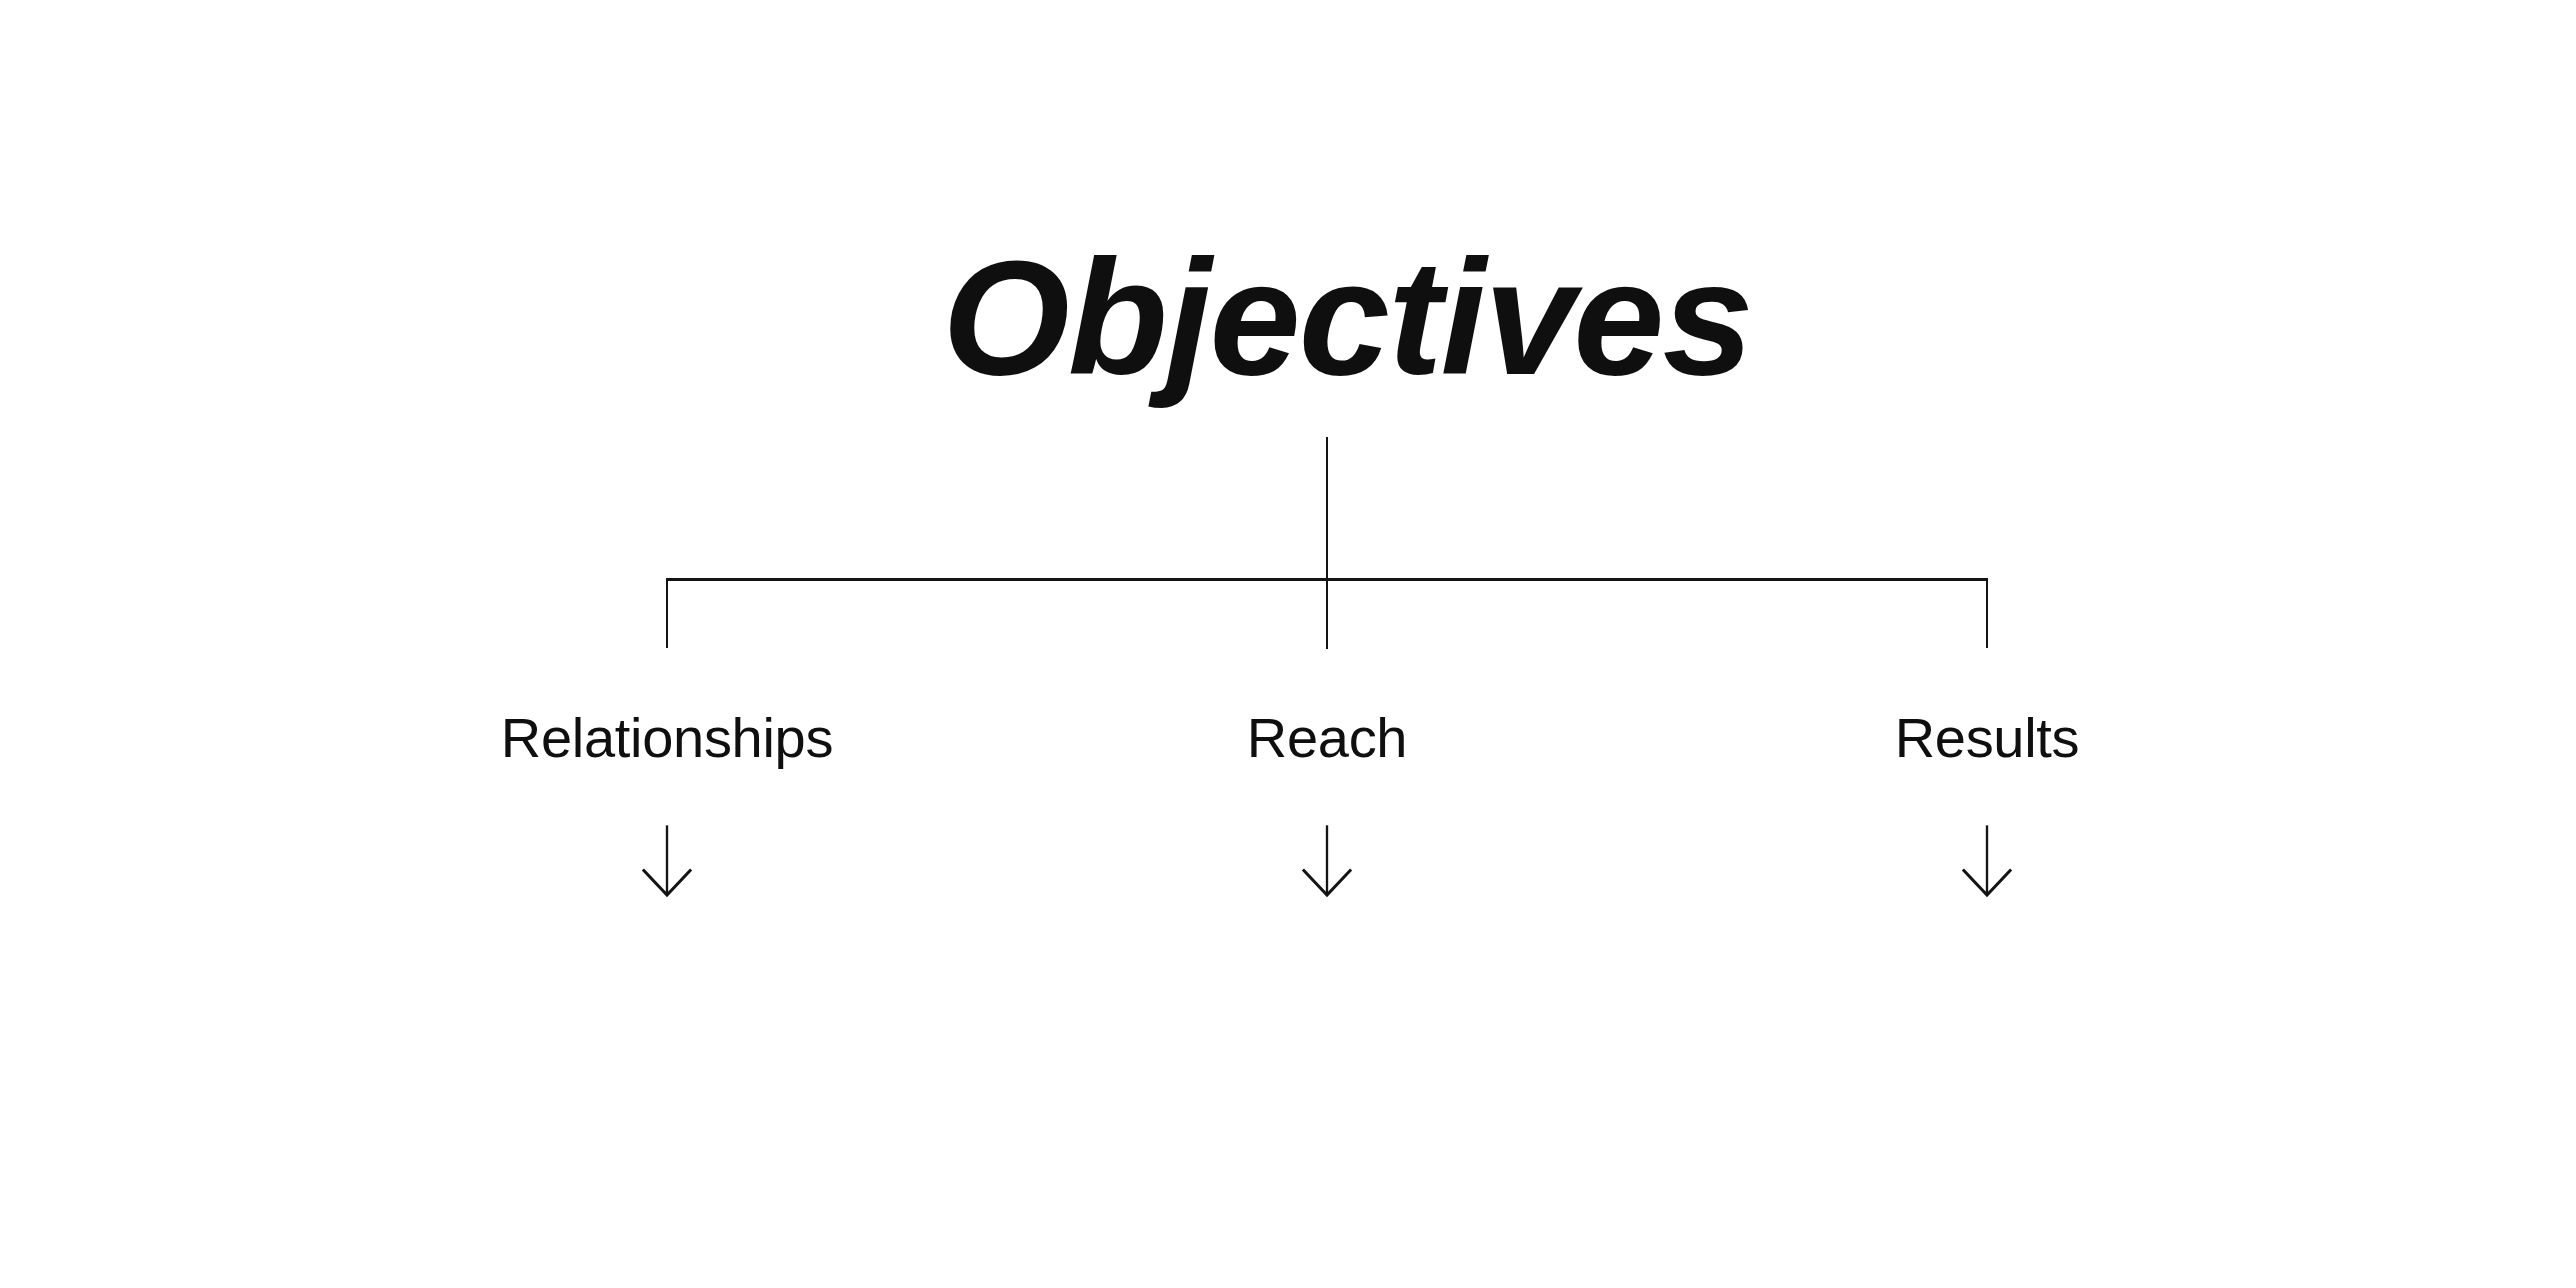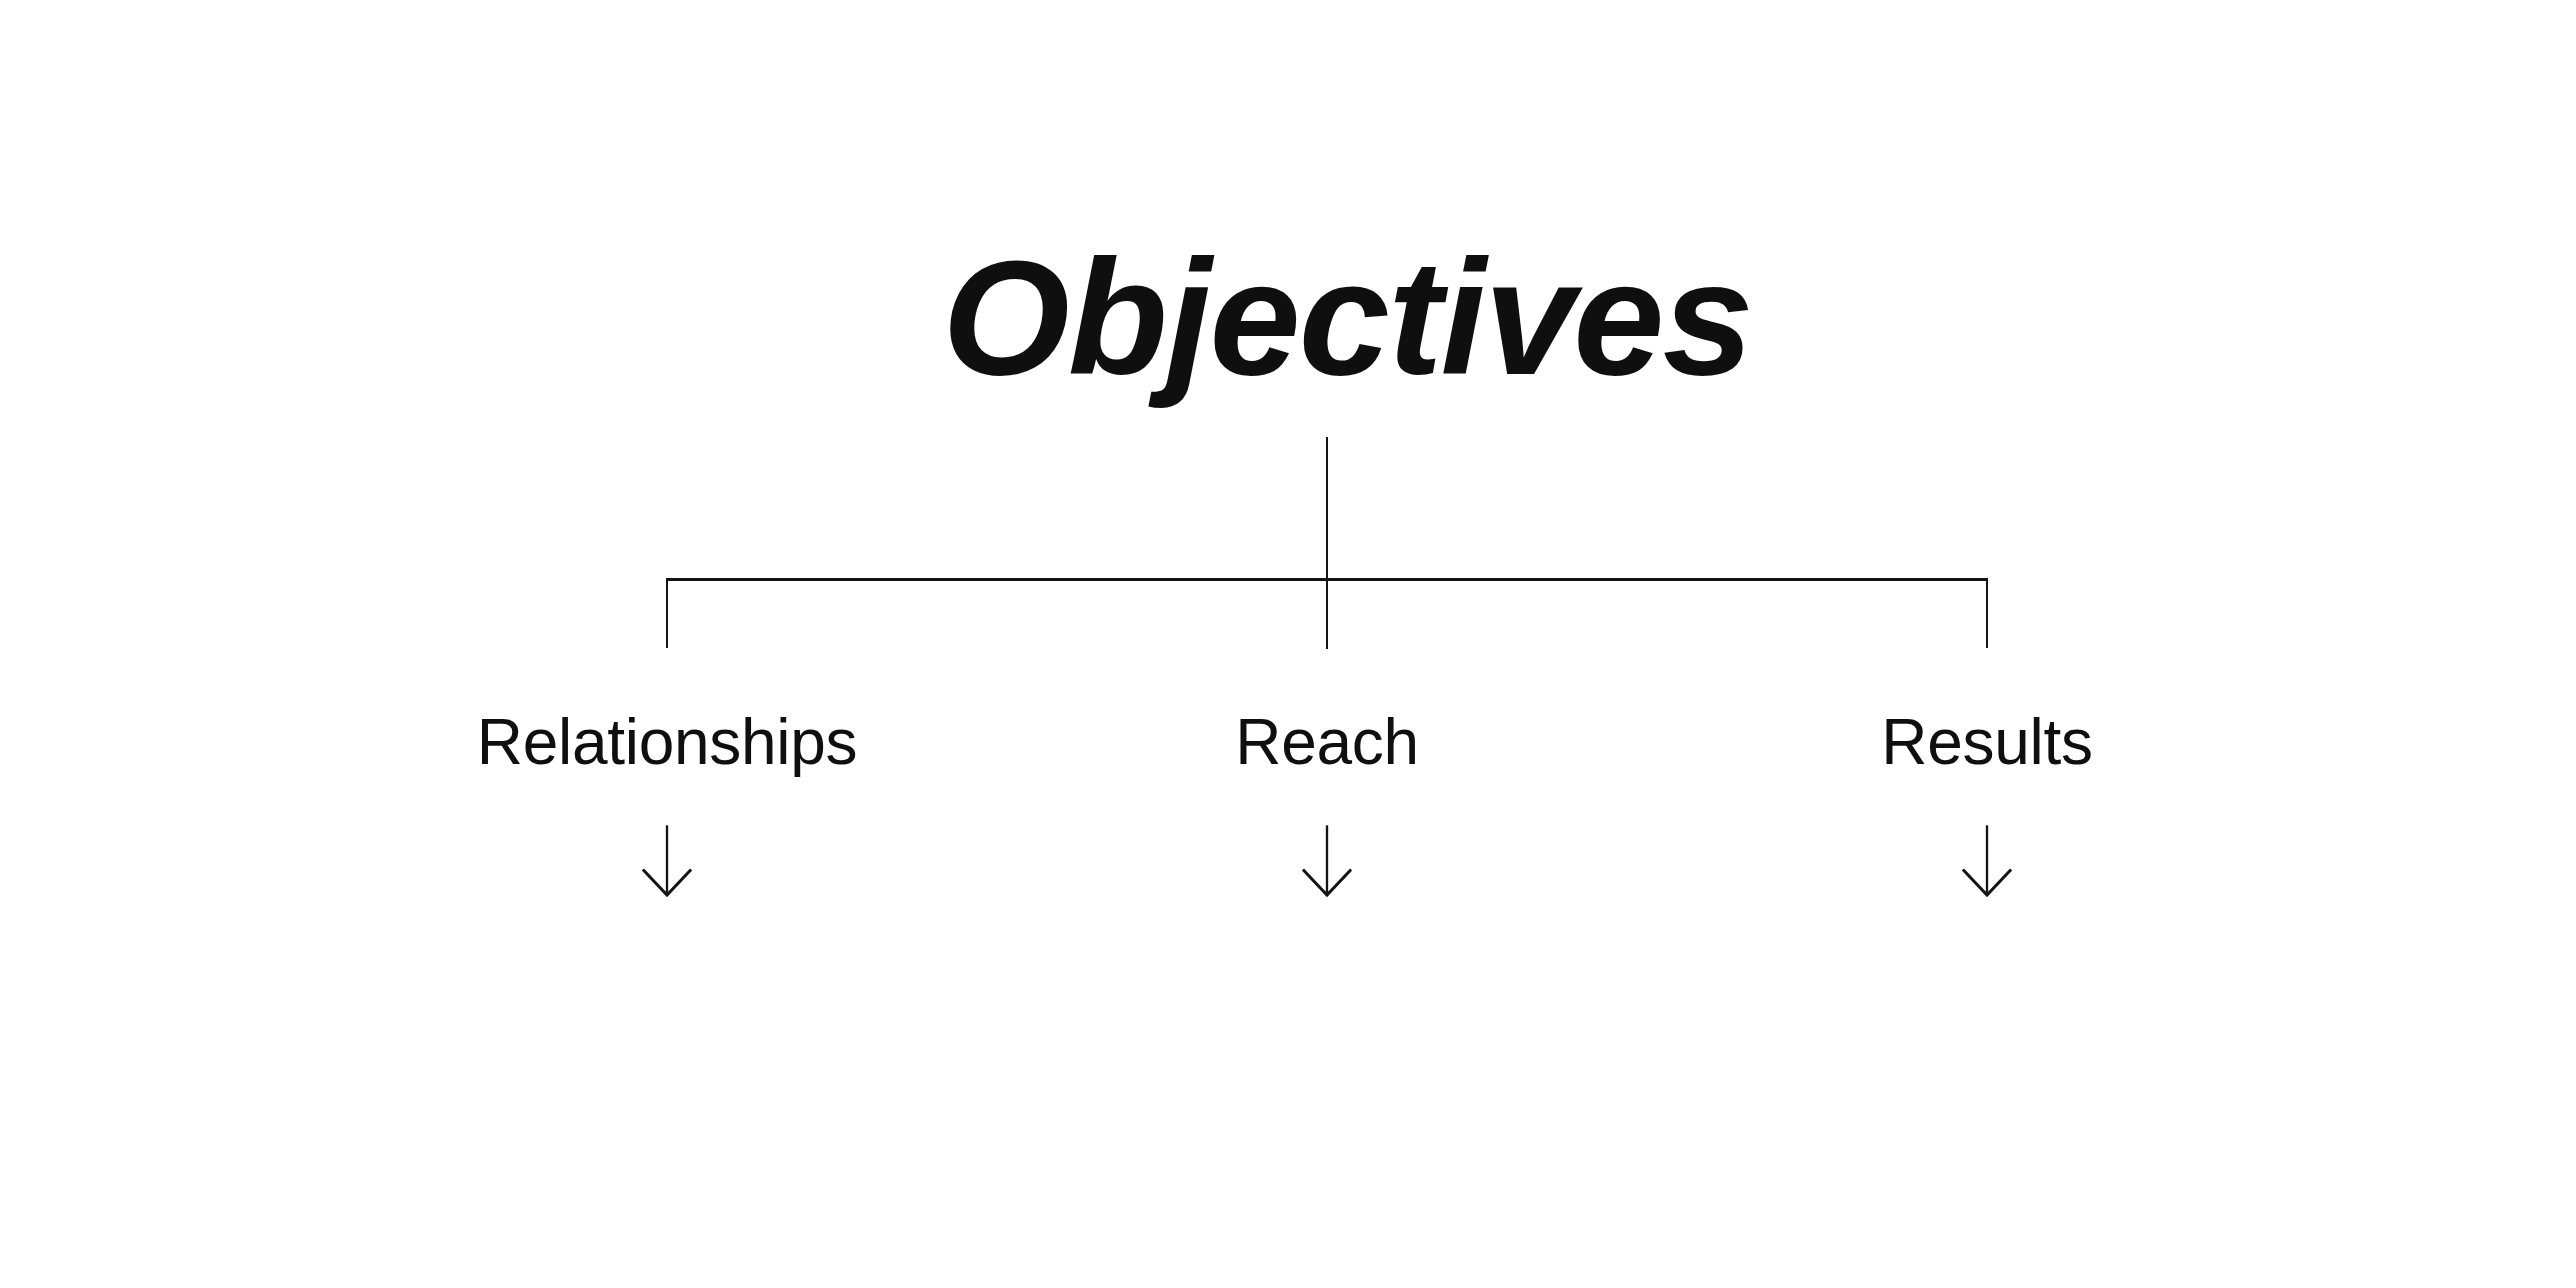--- a/index.html
+++ b/index.html
@@ -53,21 +53,21 @@
     top: 579px;
     width: 2px;
     height: 69px;
   }
   .tick-left  { left: 666px; }
   .tick-right { left: 1986px; }
   .branch-label {
     position: absolute;
     top: 710px;
     transform: translateX(-50%);
-    font-size: 64px;
+    font-size: 56px;
     font-weight: 400;
     line-height: 1;
     letter-spacing: -0.3px;
     white-space: nowrap;
     color: var(--text_color, #0f0f0f);
   }
   .arrow {
     position: absolute;
     top: 824px;
     width: 54px;

